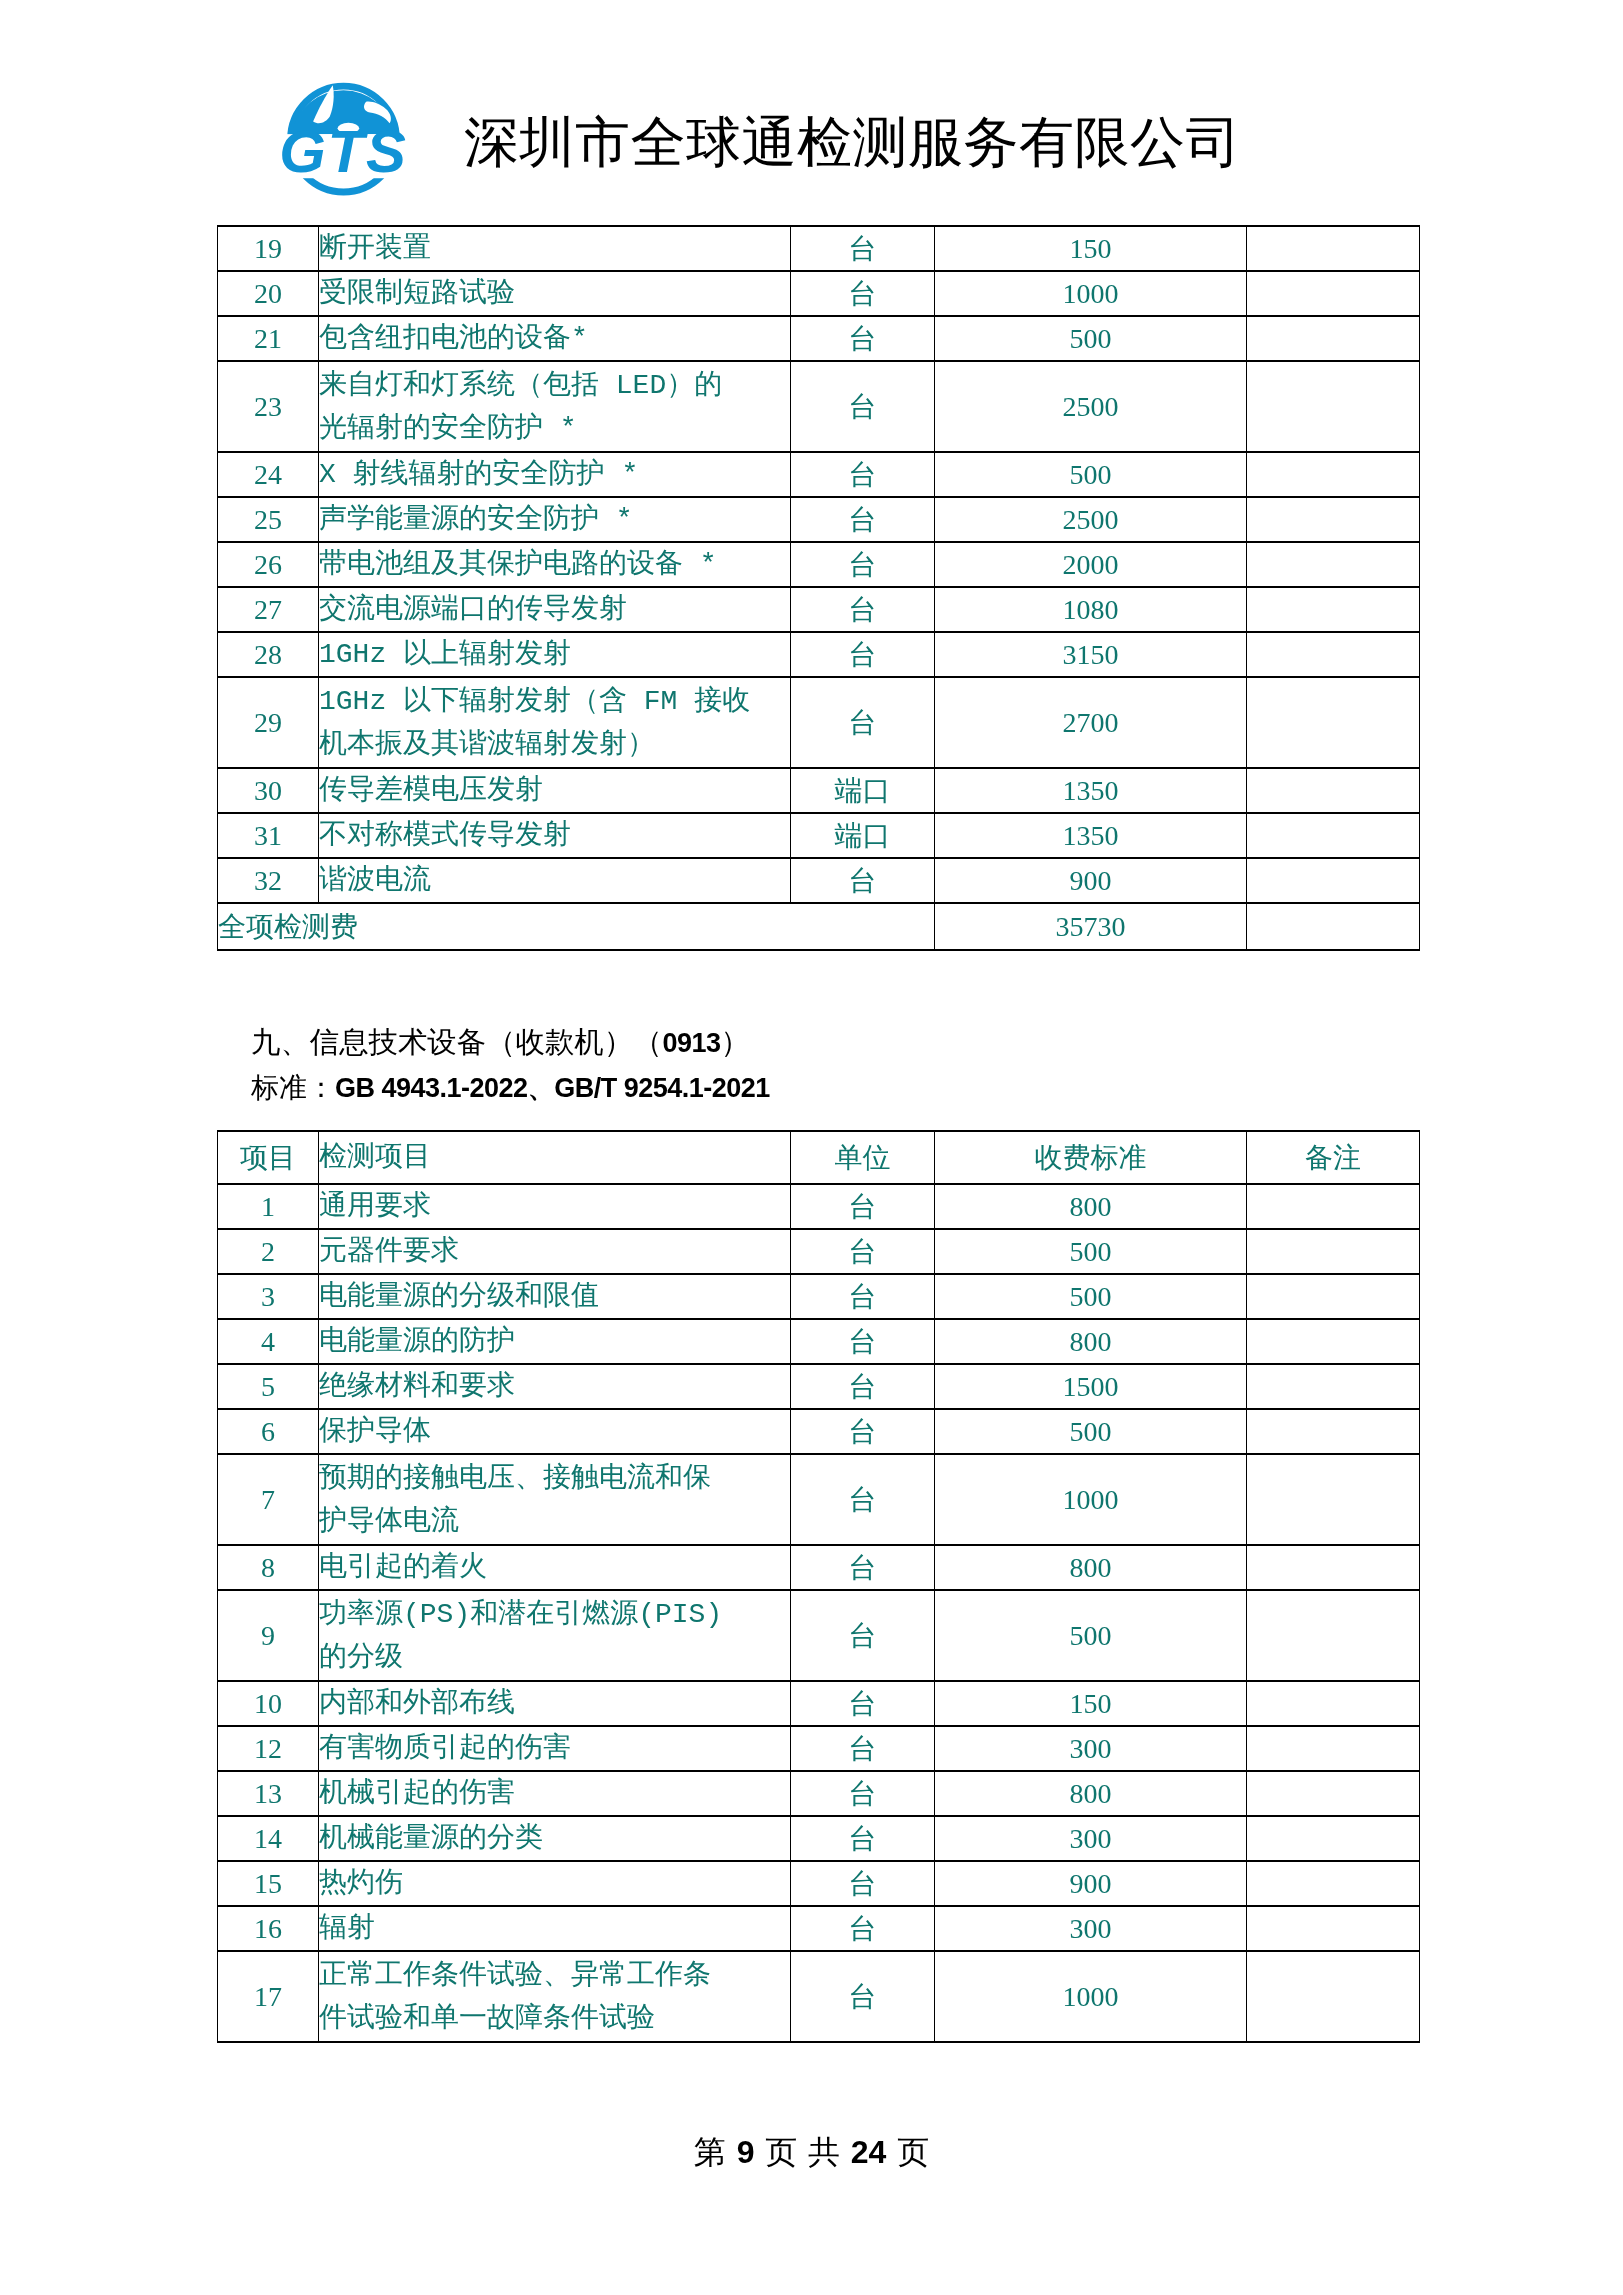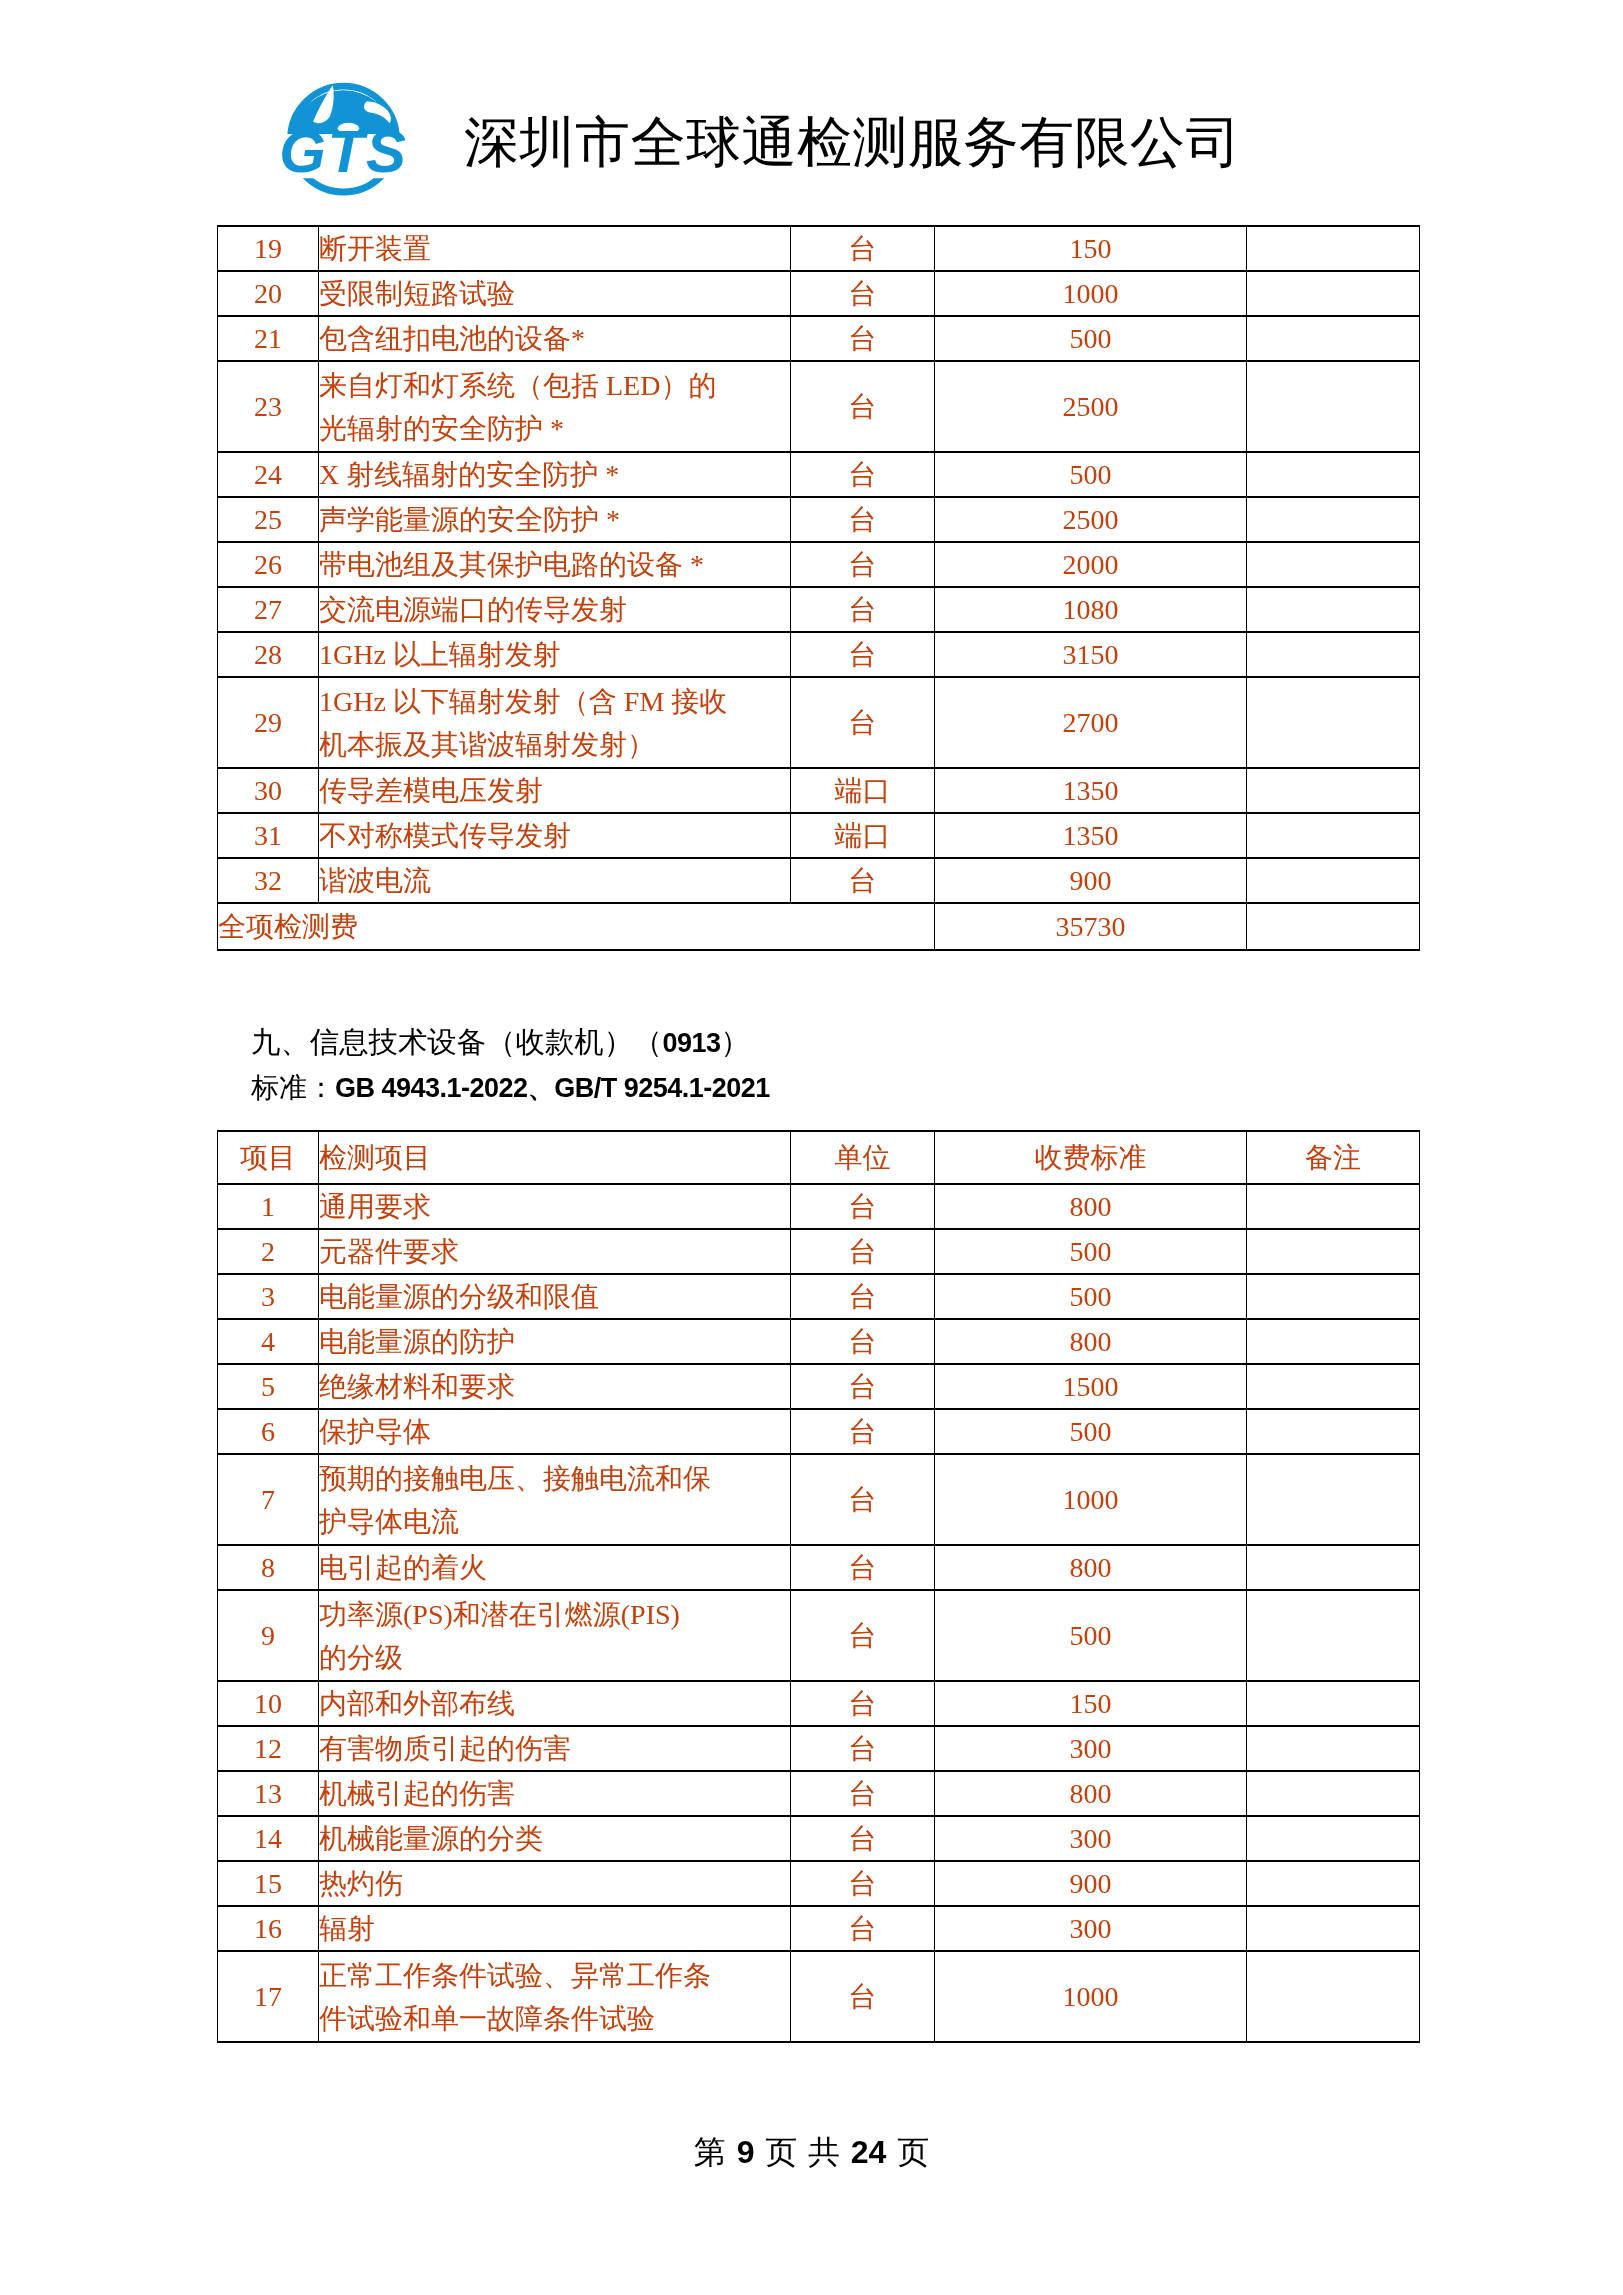--- a/index.html
+++ b/index.html
@@ -12,37 +12,37 @@
   }
   
   .logo{position:absolute;left:270px;top:76px;width:147px;height:132px;}
   .company{
     position:absolute;left:464px;top:110px;
     font-size:55px;line-height:1.2;letter-spacing:0.5px;white-space:nowrap;
   }
   
   .doc-table{
     border-collapse:collapse;table-layout:fixed;width:1201px;
-    font-size:28px;color:#c2410c;
+    font-size:28px;color:#0f766e;
   }
   .doc-table td,.doc-table th{
     border-left:1.5px solid #000;border-right:1.5px solid #000;
     border-top:2.5px solid #000;border-bottom:2.5px solid #000;
     padding:0;overflow:hidden;font-weight:normal;
   }
   .tbl1{position:absolute;left:217px;top:225px;}
   .tbl2{position:absolute;left:217px;top:1110px;margin-top:20px;}
   tr.single{height:45px;}
   tr.tall{height:91px;}
   tr.total{height:47px;}
   tr.head{height:53px;}
   .col-no,.col-unit,.col-fee,.col-note{text-align:center;}
   .col-item{
     text-align:left;padding:0 12.3px 0 17px;
-    white-space:pre-line;line-height:43px;
+    white-space:pre-line;line-height:43px;font-family:Liberation Mono, monospace;
   }
   .col-merged{text-align:left;}
   th.col-item{white-space:nowrap;}
   
   .sec-title{
     position:absolute;left:251px;top:1023px;
     font-size:29.4px;white-space:nowrap;
   }
   .std-line{
     position:absolute;left:251px;top:1069px;

